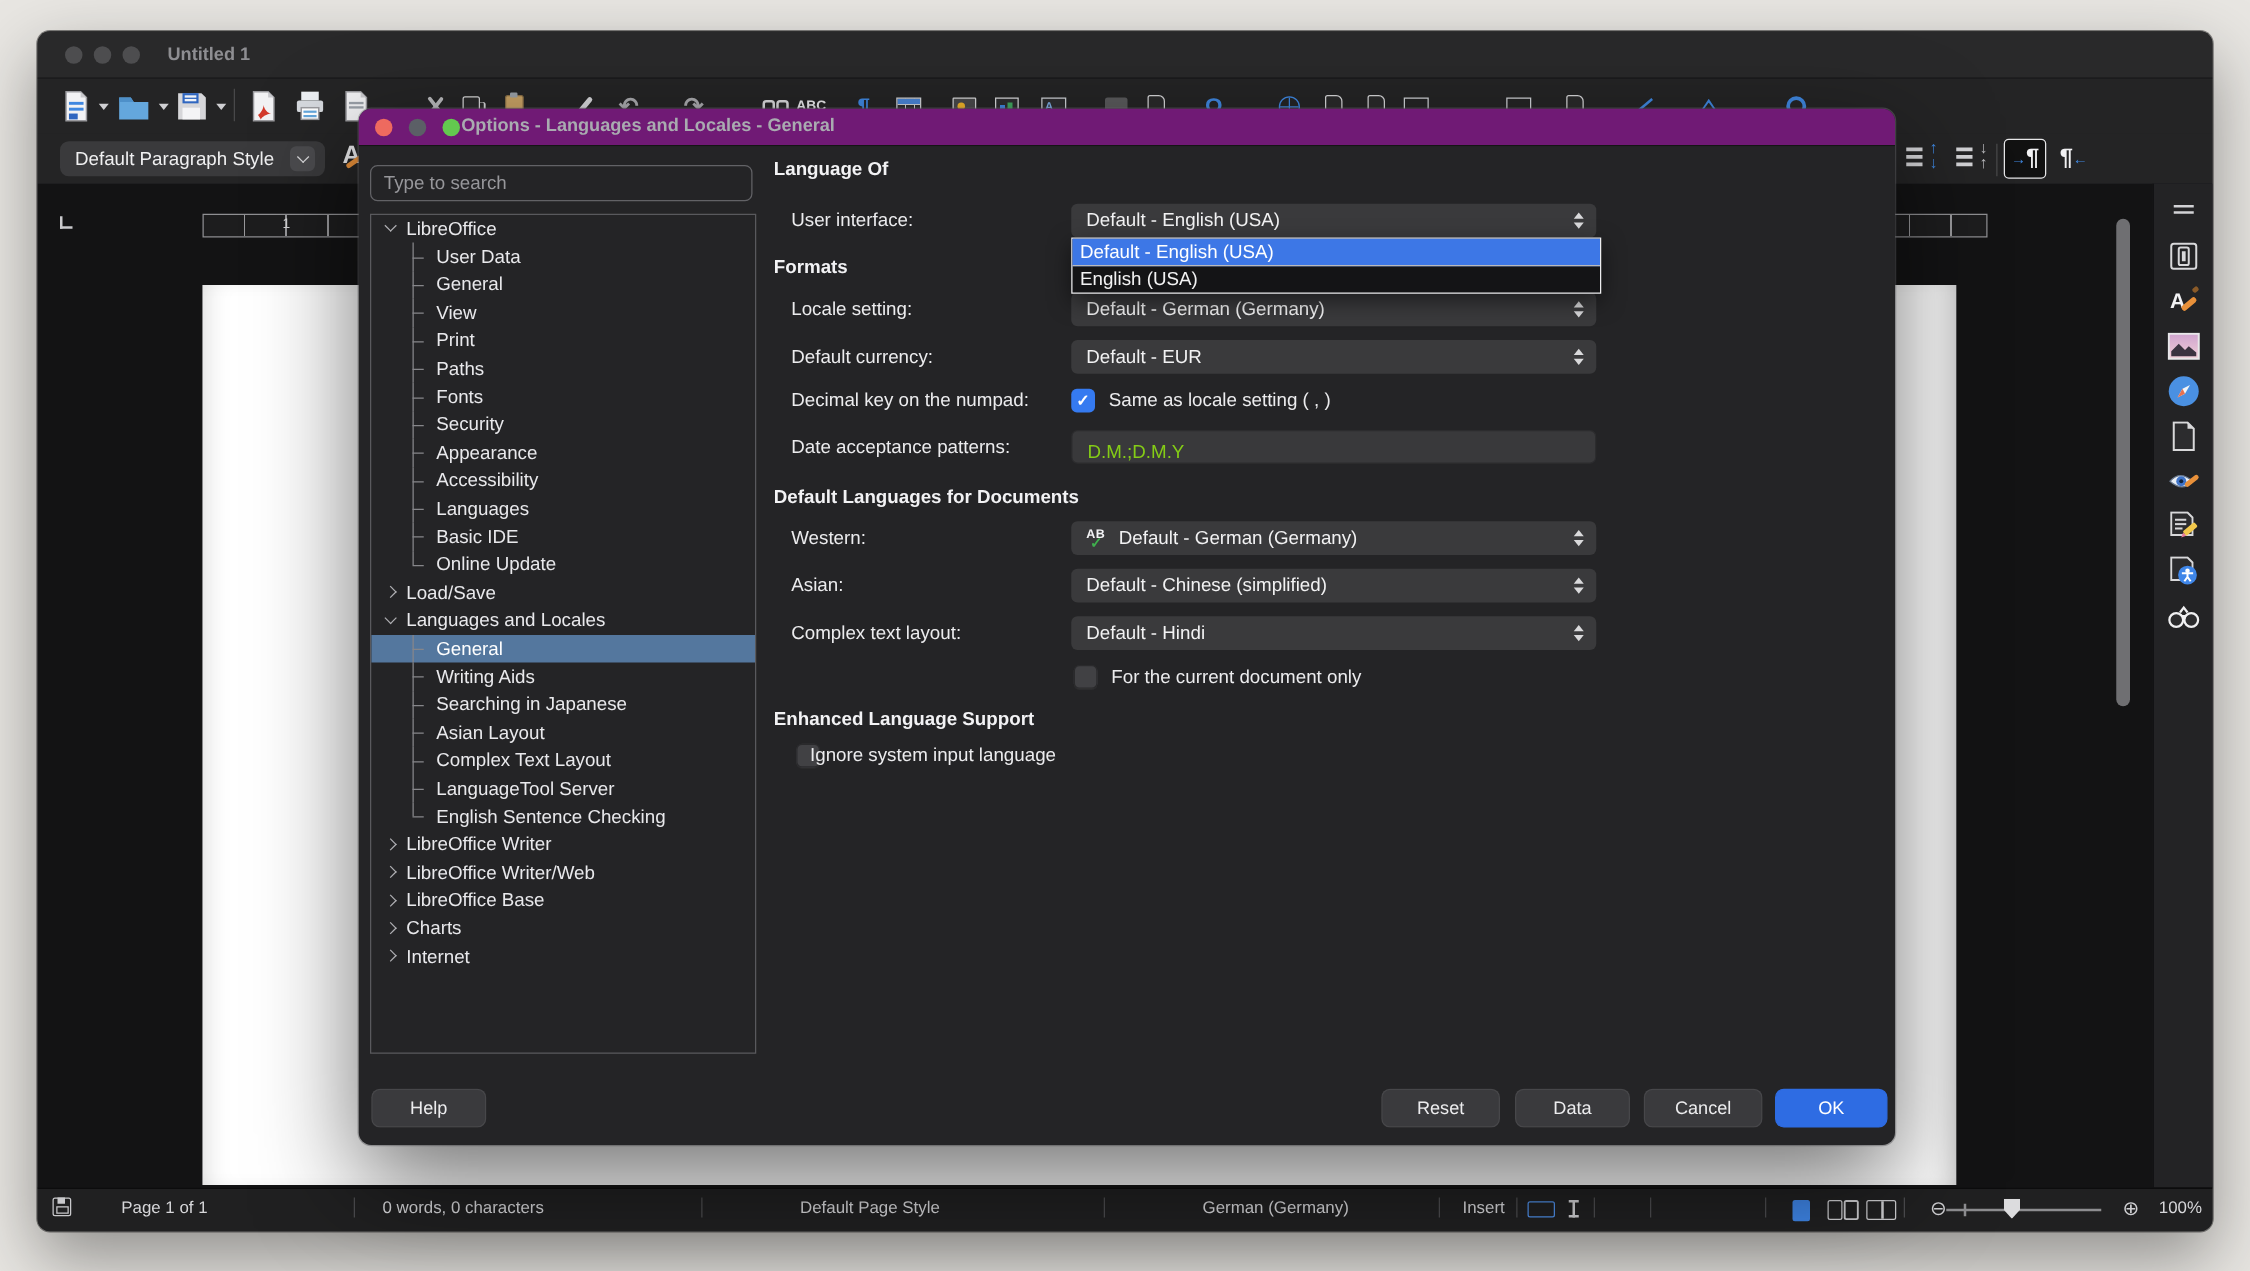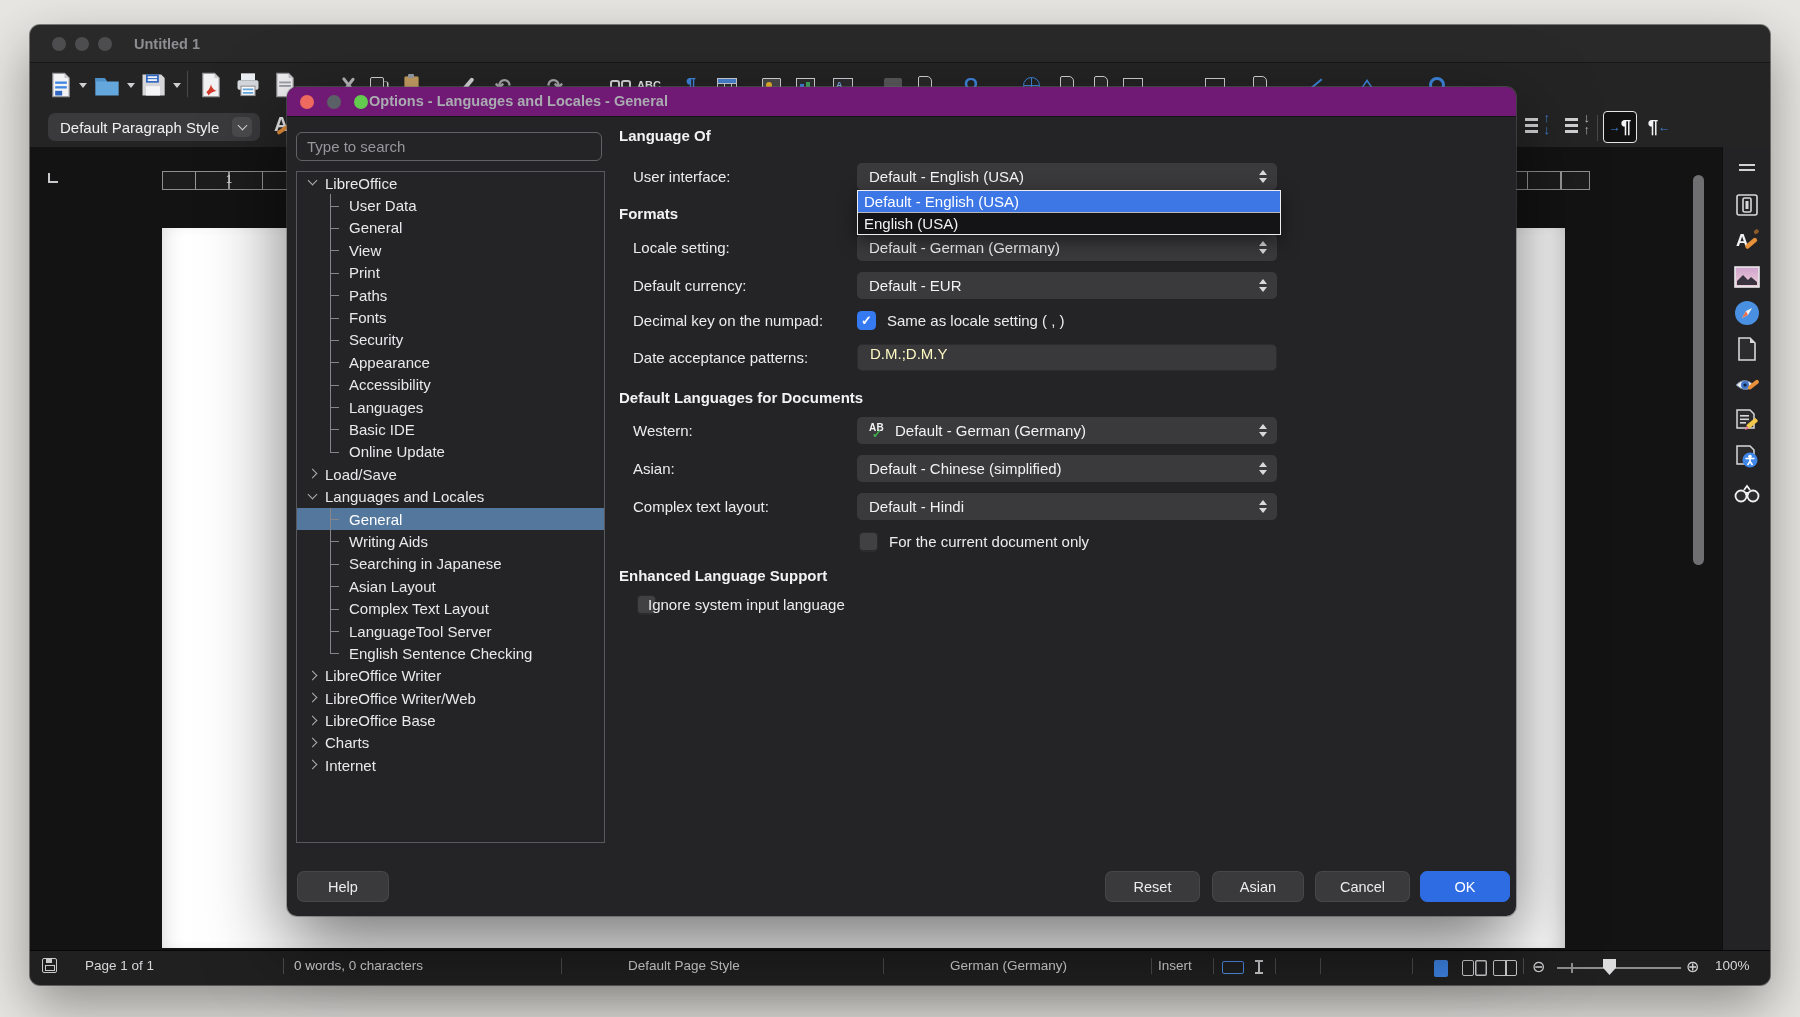--- a/index.html
+++ b/index.html
@@ -83,21 +83,21 @@
     box-shadow:inset -20px 0 26px -20px rgba(0,0,0,.35), inset 16px 0 22px -16px rgba(0,0,0,.18); }
   .vscroll { position:absolute; left:1663px; top:28px; width:11px; height:390px; background:#6f6f72; border-radius:6px; }
 
   
   .side-rail { position:absolute; right:0; top:122px; width:48px; bottom:35px; background:#232325; border-left:1px solid #0e0e0f;
     display:flex; flex-direction:column; align-items:center; padding-top:8px; gap:9px; }
   .rail-btn { width:30px; height:27px; display:flex; align-items:center; justify-content:center; }
 
   
   .statusbar { position:absolute; left:0; right:0; bottom:0; height:35px; background:#202021; border-top:1px solid #060607; font-size:13.5px; color:#d6d6d9; }
-  .sb-item { position:absolute; top:7px; white-space:nowrap; }
+  .sb-item { position:absolute; top:7px; white-space:nowrap;margin-left:12px; }
   .sb-sep { position:absolute; top:7px; width:1px; height:16px; background:#4c4c4f; }
   .sb-save { position:absolute; left:12px; top:7px; width:15px; height:15px; border:1.6px solid #c9c9cc; border-radius:2px; position:absolute; }
   .sb-save::before { content:''; position:absolute; left:2.5px; top:-1px; width:6px; height:5px; background:#c9c9cc; }
   .sb-save::after { content:''; position:absolute; left:2px; bottom:1px; width:7.5px; height:4px; border:1.2px solid #c9c9cc; }
   .sel-rect { position:absolute; top:10px; width:22px; height:13px; border:1.6px solid #4f8fe8; border-radius:2px; }
   .ibeam { position:absolute; top:7px; width:12px; height:18px; }
   .ibeam::before { content:''; position:absolute; left:5px; top:2px; bottom:2px; width:1.6px; background:#cfcfd2; }
   .ibeam::after { content:''; position:absolute; left:2px; top:2px; width:8px; height:2px; background:#cfcfd2; box-shadow:0 12px 0 0 #cfcfd2; }
   .vp { position:absolute; top:9px; }
   .vp1 { width:14px; height:17px; background:#3f86e8; border-radius:2px; }
@@ -134,21 +134,21 @@
 
   
   .heading { position:absolute; font-size:15px; font-weight:bold; color:#f2f2f4; white-space:nowrap; }
   .flabel { position:absolute; font-size:15px; color:#ececee; white-space:nowrap; }
   .select { position:absolute; left:570px; width:420px; height:27px; background:#3a3a3c; border-radius:5px;
     display:flex; align-items:center; padding:0 6px 0 12px; color:#f2f2f3; font-size:15px; }
   .select .stepper { margin-left:auto; display:flex; flex-direction:column; gap:3px; align-items:center; width:16px; }
   .st-up { width:0; height:0; border-left:4px solid transparent; border-right:4px solid transparent; border-bottom:5px solid #d9d9db; }
   .st-dn { width:0; height:0; border-left:4px solid transparent; border-right:4px solid transparent; border-top:5px solid #d9d9db; }
   .textfield { position:absolute; left:570px; width:420px; height:27px; background:#39393b; border-radius:5px; border:1px solid #2c2c2e;
-    display:flex; align-items:flex-start; padding:0 12px; color:#fef9c3; font-size:15px; }
+    display:flex; align-items:flex-end; padding:0 12px; color:#84cc16; font-size:15px; }
   .cbx { position:absolute; width:19px; height:19px; border-radius:4.5px; background:#414144; box-shadow:inset 0 0 0 1px rgba(0,0,0,.35), 0 1px 0 rgba(255,255,255,.04); }
   .cbx.on { background:#357af0; display:flex; align-items:center; justify-content:center; color:#fff; font-size:13px; font-weight:bold; box-shadow:none; }
   .cbx-label { position:absolute; font-size:15px; color:#ececee; white-space:nowrap; }
   .ab-badge { position:relative; width:18px; height:16px; margin-right:8px; flex:0 0 auto; }
   .ab-badge .ab { position:absolute; left:0; top:-1px; font-size:10px; font-weight:bold; color:#f4f4f6; letter-spacing:.3px; }
   .ab-badge .ck { position:absolute; left:3px; top:4px; font-size:12px; font-weight:bold; color:#3fae4d; }
 
   
   .popup { position:absolute; left:570px; top:103px; width:424px; background:#141416; border:1px solid #ededef; z-index:70; box-shadow:0 6px 18px rgba(0,0,0,.5); }
   .popt { height:21.5px; display:flex; align-items:center; padding:0 6px; font-size:15px; color:#f2f2f3; }
@@ -615,16 +615,16 @@
   </div>
   <span class="cbx" style="left:572px;top:445px"></span>
   <span class="cbx-label" style="left:602px;top:446px">For the current document only</span>
 
   <span class="heading" style="left:332px;top:480px">Enhanced Language Support</span>
   <span class="cbx" style="left:350px;top:508px"></span>
   <span class="cbx-label" style="left:361px;top:509px">Ignore system input language</span>
 
   <div class="dbtn" style="left:10px;width:92px">Help</div>
   <div class="dbtn" style="left:818px;width:95px">Reset</div>
-  <div class="dbtn" style="left:925px;width:92px">Asian</div>
+  <div class="dbtn" style="left:925px;width:92px">Data</div>
   <div class="dbtn" style="left:1028px;width:95px">Cancel</div>
   <div class="dbtn primary" style="left:1133px;width:90px">OK</div>
 </div>
 
 </body></html>

